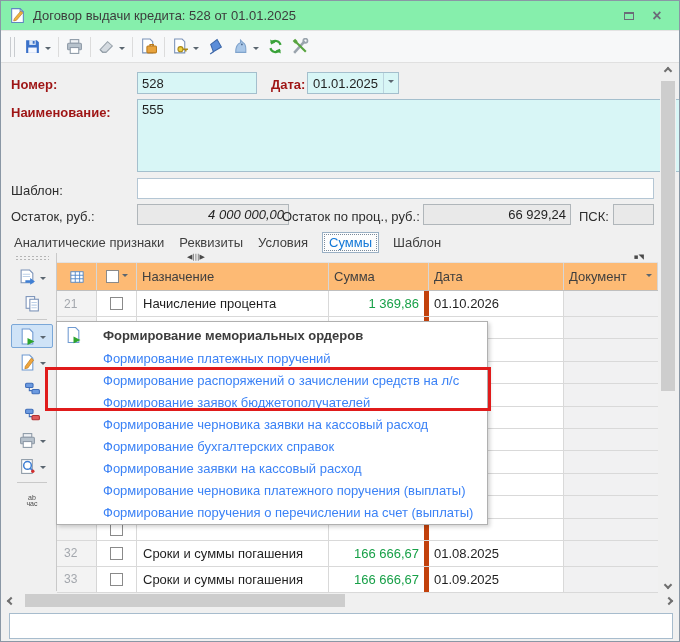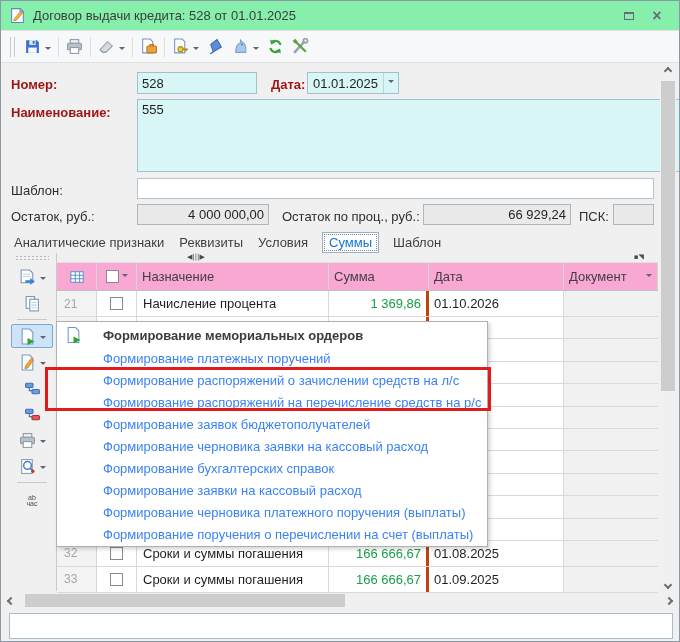--- a/index.html
+++ b/index.html
@@ -56,30 +56,30 @@
     background-image:radial-gradient(#b5b5b5 1px, transparent 1.2px);background-size:4px 3px;}
   .sbtn{width:42px;height:24px;display:flex;align-items:center;justify-content:center;margin:1px 0;border-radius:2px;}
   .sbtn svg{width:17px;height:17px;}
   .sbtn.pressed{background:#cfe3f7;border:1px solid #7aa7d8;}
   .shr{width:30px;height:1px;background:#c9c9c9;margin:3px 0;}
   .abchas{font-size:7px;line-height:6px;color:#4a4a4a;text-align:center;margin-top:4px;}
   .table{position:absolute;left:55px;top:252px;width:602px;bottom:50px;border-left:1px solid #c9c9c9;background:#fff;}
   .topstrip{height:10px;background:#f0f0f0;position:relative;border-bottom:1px solid #e2e2e2;}
   .tsgrip{position:absolute;left:130px;top:0;font-family:"DejaVu Sans",sans-serif;font-size:7px;color:#4a4a4a;letter-spacing:0;}
   .tsmarks{position:absolute;right:14px;top:0;font-family:"DejaVu Sans",sans-serif;font-size:7px;color:#4a4a4a;}
-  .thead{height:28px;display:flex;background:#f9a8d4;border-bottom:1px solid #bfbfbf;color:#3f3f3f;}
+  .thead{height:28px;display:flex;background:#fdba74;border-bottom:1px solid #bfbfbf;color:#3f3f3f;}
   .thead>div{display:flex;align-items:center;border-right:1px solid #d6d6d6;padding:0 5px;}
   .trow{display:flex;height:26px;border-bottom:1px solid #d9d9d9;background:#fff;}
   .trow.blank{height:22.4px;}
   .c-num{width:40px;flex:0 0 40px;background:#f3f3f3;color:#a3a7ad;font-size:12px;
     display:flex;align-items:center;padding-left:7px;border-right:1px solid #d6d6d6;}
   .c-chk{width:40px;flex:0 0 40px;display:flex;align-items:center;justify-content:center;border-right:1px solid #d9d9d9;}
   .cb{width:13px;height:13px;border:1px solid #8a8a8a;background:#fff;display:inline-block;}
   .c-name{width:192px;flex:0 0 192px;display:flex;align-items:center;padding-left:6px;border-right:1px solid #d9d9d9;color:#1f1f1f;}
-  .c-sum{width:100px;flex:0 0 100px;display:flex;align-items:center;justify-content:flex-end;padding-right:5px;border-right:3px solid #c2410c;color:#18a048;}
+  .c-sum{width:100px;flex:0 0 100px;display:flex;align-items:center;justify-content:flex-end;padding-right:5px;border-right:5px solid #c2410c;color:#18a048;}
   .c-date{width:135px;flex:0 0 135px;display:flex;align-items:center;padding-left:5px;border-right:1px solid #d9d9d9;color:#1f1f1f;}
   .c-doc{flex:1;background:#f1f1f2;}
   .h-num{width:40px;flex:0 0 40px;justify-content:center;}
   .h-chk{width:40px;flex:0 0 40px;justify-content:center;gap:3px;}
   .h-name{width:192px;flex:0 0 192px;}
   .h-sum{width:100px;flex:0 0 100px;}
   .h-date{width:135px;flex:0 0 135px;}
   .h-doc{flex:1;justify-content:space-between;}
   
   .vscroll{position:absolute;right:3px;top:62px;width:16px;height:530px;background:#f0f0f0;}
@@ -204,21 +204,21 @@
     <span class="dval">01.01.2025</span>
     <span class="dbtn">
         <span class="dd" style="margin:0;"></span>
       </span>
   </div>
   <span class="lbl req" style="left:10px;top:104px;">Наименование:</span>
   <textarea class="field cyan" style="left: 136px; top: 98px; width: 621px; height: 73px;">555</textarea>
   <span class="lbl" style="left:10px;top:182px;">Шаблон:</span>
   <input class="field" style="left: 136px; top: 177px; width: 517px; height: 21px; border-color: rgb(180, 198, 212);">
   <span class="lbl" style="left:10px;top:208px;">Остаток, руб.:</span>
-  <div class="field gray" style="left:136px;top:203px;width:132px;height:21px;">4 000 000,00</div>
+  <div class="field gray" style="left:136px;top:203px;width:152px;height:21px;font-style:italic;">4 000 000,00</div>
   <span class="lbl" style="left:281px;top:208px;">Остаток по проц., руб.:</span>
   <div class="field gray" style="left:422px;top:203px;width:148px;height:21px;">66 929,24</div>
   <span class="lbl" style="left:578px;top:208px;">ПСК:</span>
   <div class="field gray" style="left:612px;top:203px;width:41px;height:21px;"></div>
 
   <div class="tabs">
     <span class="tab">Аналитические признаки</span>
     <span class="tab">Реквизиты</span>
     <span class="tab">Условия</span>
     <span class="tab active">Суммы</span>
@@ -486,24 +486,20 @@
       <div class="mitem">
 
     <span class="mlabel">Формирование платежных поручений</span>
   </div>
       <div class="mitem">
 
     <span class="mlabel">Формирование распоряжений о зачислении средств на л/с</span>
   </div>
       <div class="mitem">
 
-    <span class="mlabel">Формирование распоряжений на перечисление средств на р/с</span>
-  </div>
-      <div class="mitem">
-
     <span class="mlabel">Формирование заявок бюджетополучателей</span>
   </div>
       <div class="mitem">
 
     <span class="mlabel">Формирование черновика заявки на кассовый расход</span>
   </div>
       <div class="mitem">
 
     <span class="mlabel">Формирование бухгалтерских справок</span>
   </div>

